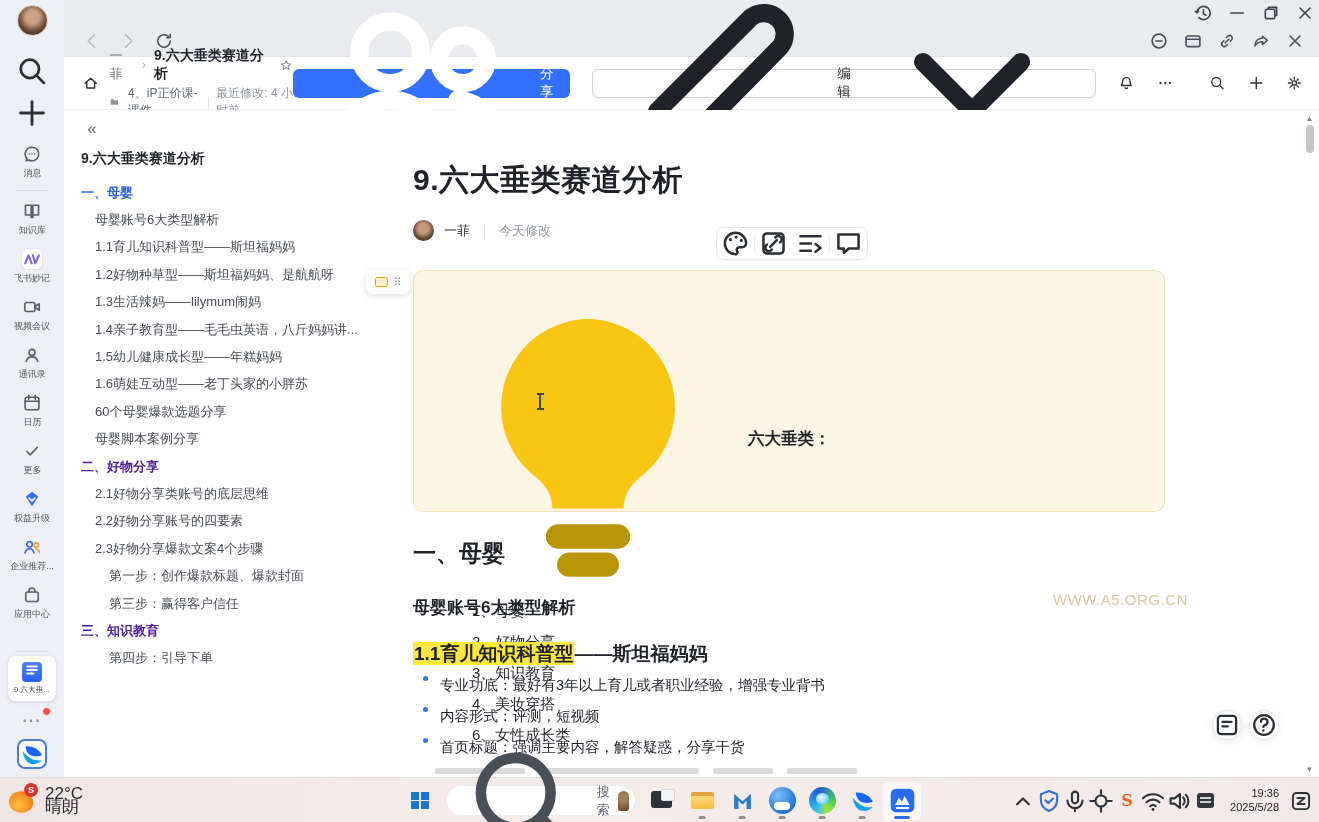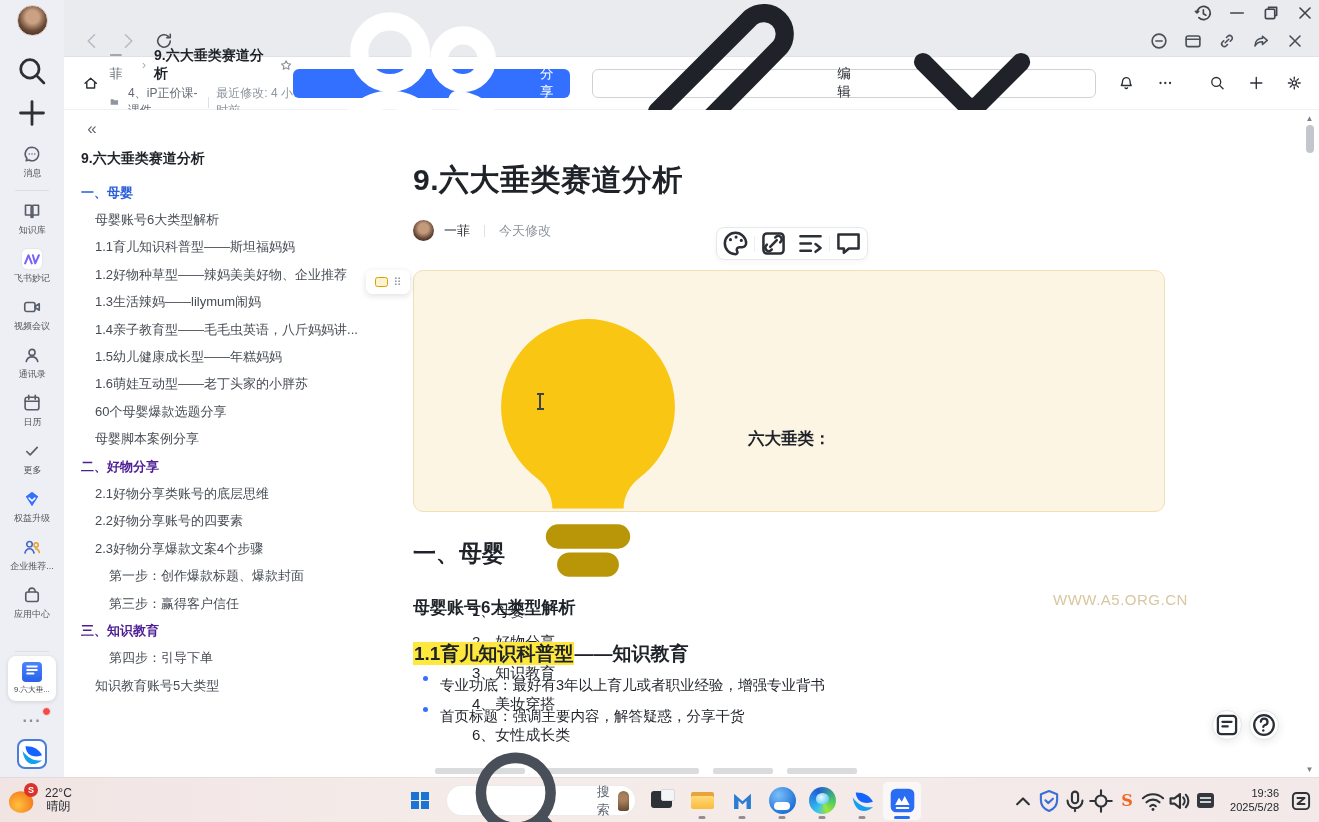--- a/index.html
+++ b/index.html
@@ -140,21 +140,21 @@
   
   .taskbar { position:absolute; left:0; top:777px; width:1319px; height:45px;
     background:linear-gradient(90deg,#f1e5e4,#f5ecea 40%,#f3e9e8); border-top:1px solid rgba(0,0,0,.05);
     display:flex; align-items:center; }
   .weather { display:flex; align-items:center; gap:7px; padding-left:8px; width:120px; }
   .wicon { position:relative; width:30px; height:30px; }
   .wsun { position:absolute; left:1px; top:6px; width:24px; height:22px; border-radius:50% 60% 45% 60%;
     background:radial-gradient(circle at 35% 60%, #ffc23d, #f58220 70%); transform:rotate(-15deg); }
   .wbadge { position:absolute; right:0; top:-2px; width:14px; height:14px; border-radius:50%; background:#d8342c;
     color:#fff; font-size:9px; font-weight:800; display:flex; align-items:center; justify-content:center; }
-  .wtext { font-size:12px; line-height:13px; color:#2a2e33;text-align:center; }
+  .wtext { font-size:17px; line-height:13px; color:#2a2e33; }
   .tb-center { position:absolute; left:400px; top:0; height:45px; display:flex; align-items:center; gap:6px; }
   .start-btn { width:40px; height:40px; display:flex; align-items:center; justify-content:center; cursor:pointer; }
   .win-logo { display:grid; grid-template-columns:8px 8px; grid-template-rows:8px 8px; gap:1.5px; }
   .win-logo i { background:#1b73d3; }
   .search-pill { width:190px; height:31px; background:#fff; border:1px solid rgba(0,0,0,.08); border-radius:16px;
     display:flex; align-items:center; gap:8px; padding:0 6px 0 12px; font-size:13px; color:#5f6570; cursor:pointer; }
   .search-pill svg { width:14px; height:14px; color:#494f58; }
   .pill-img { margin-left:auto; width:26px; height:20px; border-radius:8px 8px 4px 4px;
     background:radial-gradient(circle at 45% 35%, #a8805b 25%, #7a5a3e 70%, #5d432e 100%); }
   .tb-app { position:relative; width:40px; height:40px; display:flex; align-items:center; justify-content:center; cursor:pointer; border-radius:6px; }
@@ -494,21 +494,21 @@
     <div class="ol-item lv1 active">
           <span class="ol-label">一、母婴</span>
         </div>
         <div class="ol-item lv2">
           <span class="ol-label">母婴账号6大类型解析</span>
         </div>
         <div class="ol-item lv2">
           <span class="ol-label">1.1育儿知识科普型——斯坦福妈妈</span>
         </div>
         <div class="ol-item lv2">
-          <span class="ol-label">1.2好物种草型——辣妈美美好物、企业推荐</span>
+          <span class="ol-label">1.2好物种草型——斯坦福妈妈、是航航呀</span>
         </div>
         <div class="ol-item lv2">
           <span class="ol-label">1.3生活辣妈——lilymum闹妈</span>
         </div>
         <div class="ol-item lv2">
           <span class="ol-label">1.4亲子教育型——毛毛虫英语，八斤妈妈讲...</span>
         </div>
         <div class="ol-item lv2">
           <span class="ol-label">1.5幼儿健康成长型——年糕妈妈</span>
         </div>
@@ -537,23 +537,20 @@
           <span class="ol-label">第一步：创作爆款标题、爆款封面</span>
         </div>
         <div class="ol-item lv3">
           <span class="ol-label">第三步：赢得客户信任</span>
         </div>
         <div class="ol-item lv1">
           <span class="ol-label">三、知识教育</span>
         </div>
         <div class="ol-item lv3">
           <span class="ol-label">第四步：引导下单</span>
-        </div>
-        <div class="ol-item lv2">
-          <span class="ol-label">知识教育账号5大类型</span>
         </div>
       </div>
   </nav>
 
   <main class="doc">
     <h1 class="dtitle">9.六大垂类赛道分析</h1>
     <div class="author-row">
       <span class="author-avatar"></span>
       <span class="author-name">一菲</span>
       <span class="author-div"></span>
@@ -605,27 +602,31 @@
           <div class="co-item">3、知识教育</div>
           <div class="co-item">4、美妆穿搭</div>
           <div class="co-item">6、女性成长类</div>
         </div>
     </section>
     <span class="ibeam"></span>
 
     <h2 class="h1">一、母婴</h2>
     <h3 class="h2">母婴账号6大类型解析</h3>
     <span class="watermark">WWW.A5.ORG.CN</span>
-    <h3 class="h3"><span class="hl">1.1育儿知识科普型</span><span>——知识教育</span></h3>
+    <h3 class="h3"><span class="hl">1.1育儿知识科普型</span><span>——斯坦福妈妈</span></h3>
 
     <div class="bullets">
 
     <div class="bullet-row">
           <span class="bdot"></span>
           <span>专业功底：最好有3年以上育儿或者职业经验，增强专业背书</span>
+        </div>
+        <div class="bullet-row">
+          <span class="bdot"></span>
+          <span>内容形式：评测，短视频</span>
         </div>
         <div class="bullet-row">
           <span class="bdot"></span>
           <span>首页标题：强调主要内容，解答疑惑，分享干货</span>
         </div>
       </div>
     <div class="clipped-line">
       <i style="width:90px"></i>
         <i style="width:160px"></i>
         <i style="width:60px"></i>

